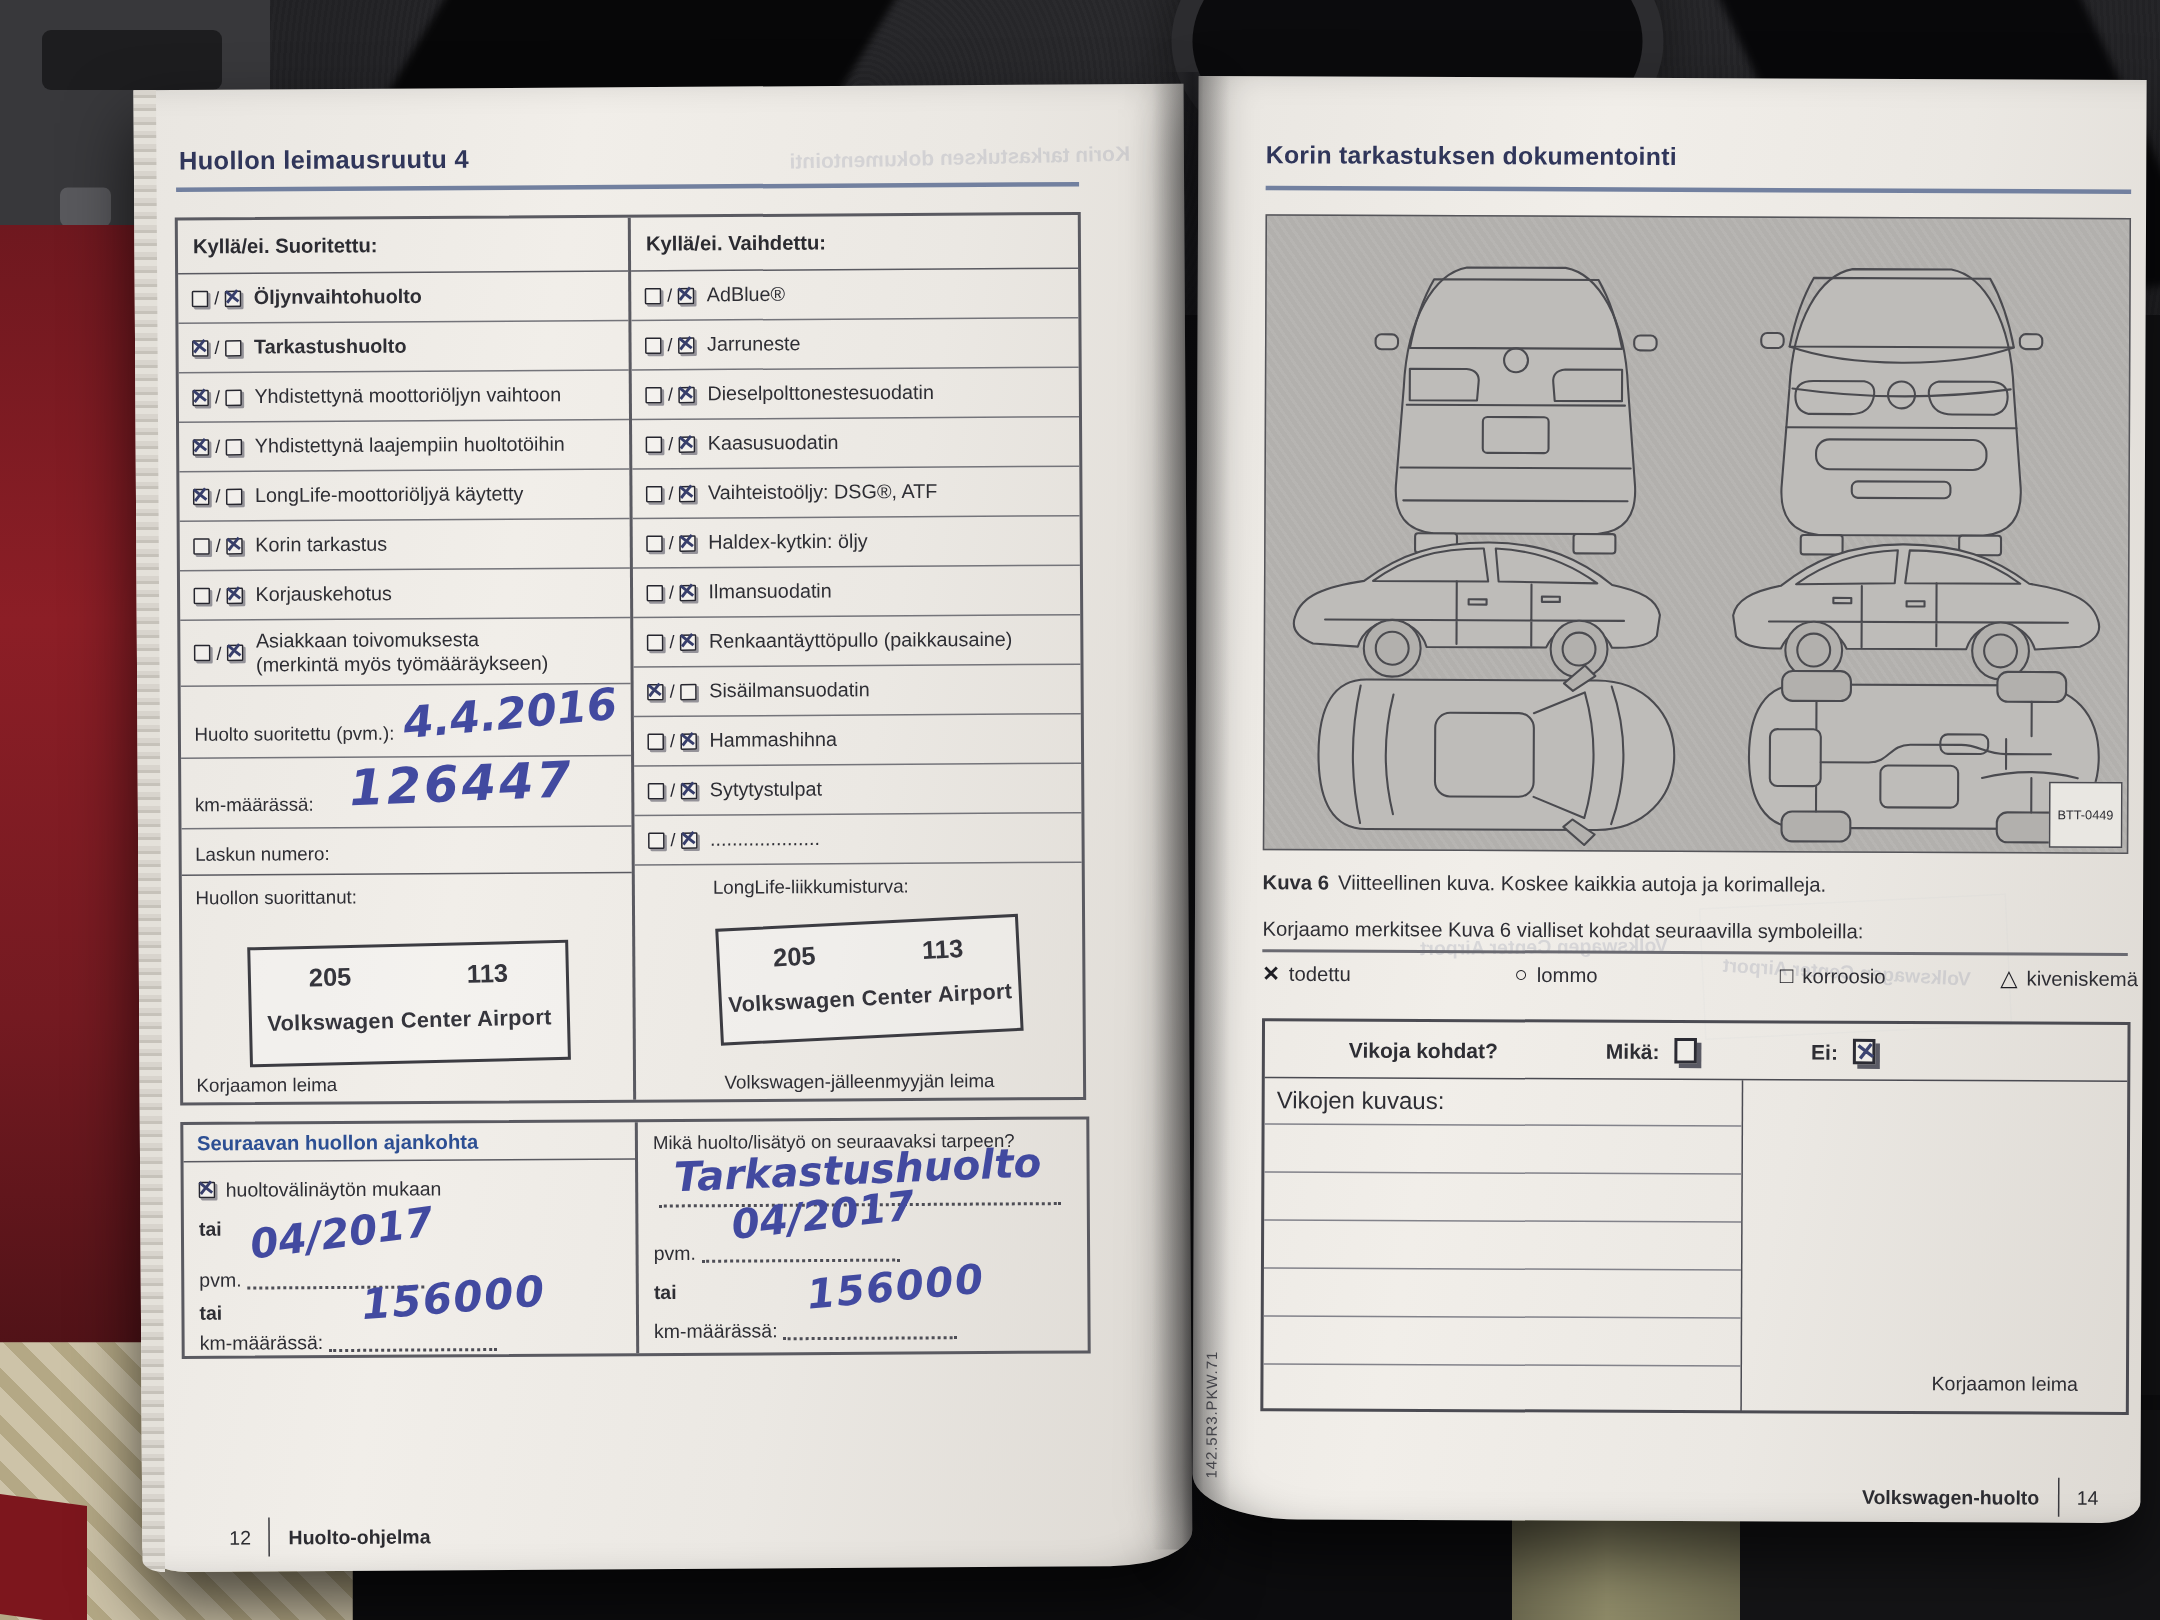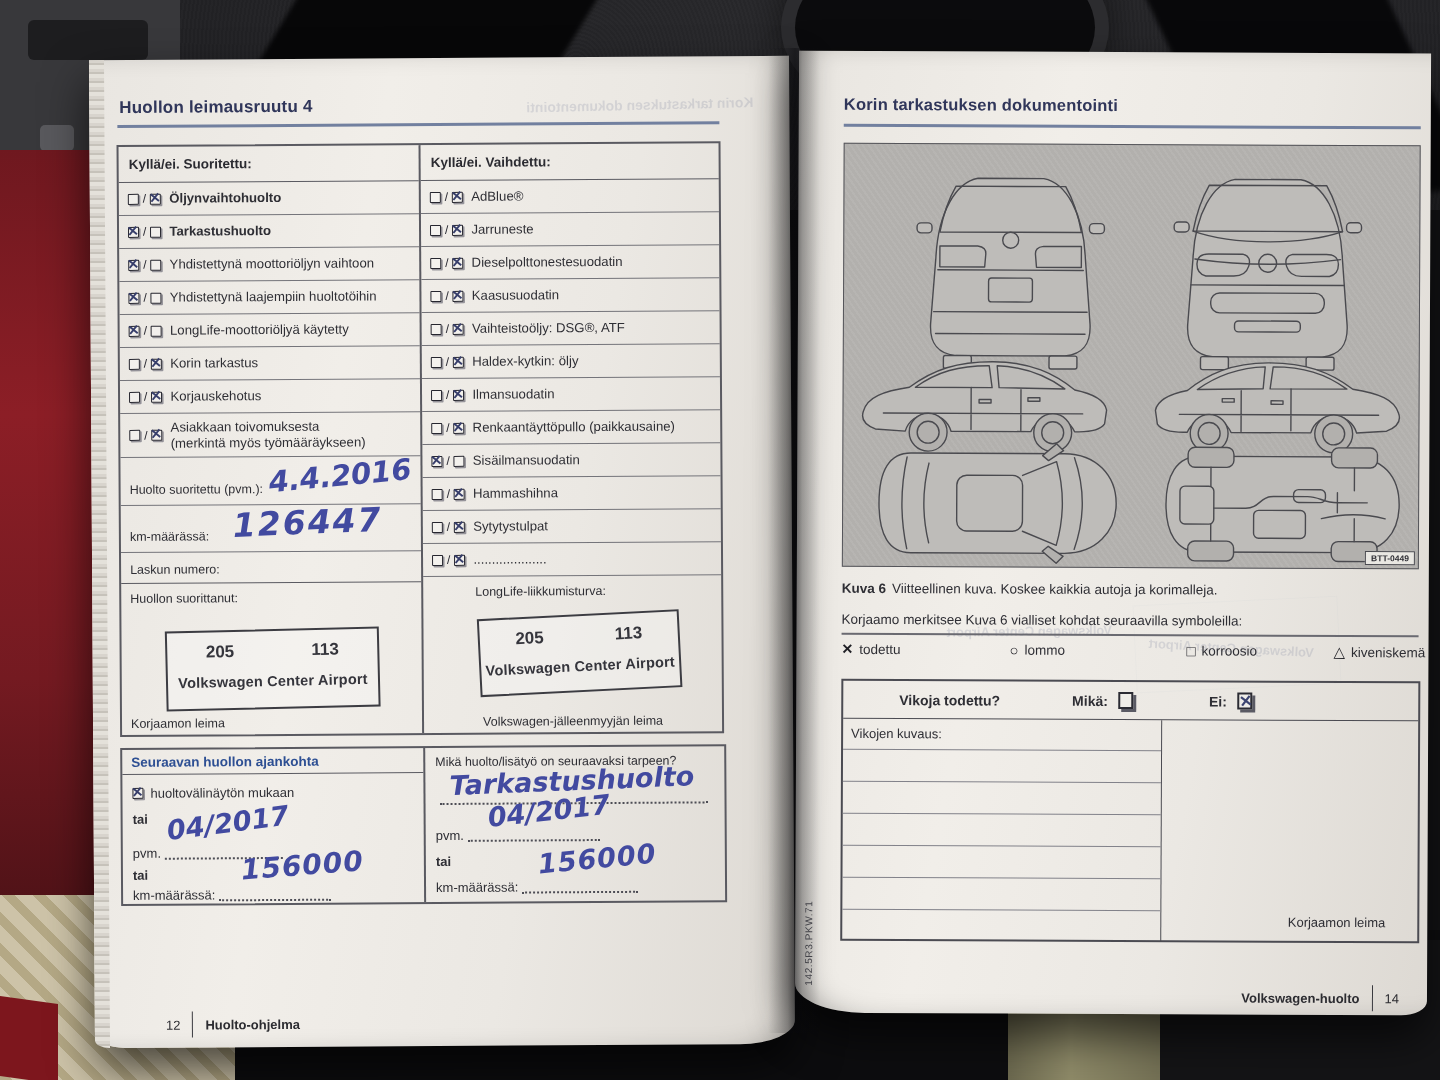--- a/index.html
+++ b/index.html
@@ -106,21 +106,21 @@
   .footer .bar{width:0;border-left:1.5px solid #3a3a3f;height:26px;margin:0 12px;}
   .footer .fnum{font-weight:normal;}
   .footer .flab{font-weight:bold;}
 
   
   .figure{position:absolute;left:45px;top:92px;width:577px;height:424px;border:1.5px solid #55555a;
     background:#b2b0ad;
     background-image:repeating-linear-gradient(55deg,rgba(255,255,255,.06) 0 2px,transparent 2px 5px);}
   .figure svg{position:absolute;inset:0;}
   .btt{position:absolute;right:3px;bottom:3px;background:#e9e7e2;border:1px solid #4a4a50;
-    font-size:8.5px;padding:1px 5px;color:#2e2e34;font-weight:bold;}
+    font-size:8.5px;padding:16px 5px;color:#2e2e34;}
   .caption{position:absolute;left:45px;top:530px;font-size:13.5px;}
   .caption b{margin-right:6px;margin-top:16px;}
   .sym-intro{position:absolute;left:45px;top:561px;font-size:13.5px;}
   .sym-rule{position:absolute;left:45px;top:582px;width:577px;height:1.5px;background:#6a6a71;}
   .symbols{position:absolute;left:45px;top:590px;width:577px;height:24px;}
   .sym{position:absolute;display:flex;align-items:center;font-size:13.5px;}
   .sym .glyph{margin-right:6px;font-size:14px;color:#1e1e24;font-weight:bold;}
   .sym .glyph.thin{font-weight:normal;font-size:15px;}
 
   
@@ -128,21 +128,21 @@
   .def-row1{position:relative;height:38px;border-bottom:1.5px solid #4b4b52;display:flex;align-items:center;font-size:14px;}
   .def-q{font-weight:bold;margin-left:56px;}
   .def-yes,.def-no{font-weight:bold;margin-left:72px;display:flex;align-items:center;}
   .def-no{margin-left:76px;}
   .box3d{position:relative;width:15px;height:17px;border:2px solid #2b2b33;background:#efede8;
     box-shadow:3px 3px 0 #5a5a64;margin-left:10px;}
   .box3d.checked::after{content:"✕";position:absolute;left:0px;top:-3px;font-size:16px;font-weight:bold;
     color:#3c4470;transform:rotate(-8deg);}
   .def-body{position:relative;height:221px;}
   .def-vdiv{position:absolute;left:318px;top:0;bottom:0;border-left:1.5px solid #4b4b52;}
-  .def-desc{position:absolute;left:8px;top:7px;font-size:13px;text-align:right;}
+  .def-desc{position:absolute;left:8px;top:7px;font-size:16px;text-align:right;}
   .def-line{position:absolute;left:0;width:318px;border-bottom:1px solid #82828a;}
   .def-stamp{position:absolute;right:32px;bottom:12px;font-size:13px;}
   .side-code{position:absolute;left:8px;top:935px;transform:rotate(-90deg);transform-origin:0 0;
     font-size:10px;color:#4c4c52;letter-spacing:.6px;white-space:nowrap;}
   .ghost-box{position:absolute;left:338px;top:548px;width:205px;height:88px;border:1.5px solid rgba(70,85,130,.14);transform:rotate(-3deg);}
   .ghost-t1{position:absolute;left:150px;top:572px;font-size:13px;}
   .ghost-t2{position:absolute;left:352px;top:588px;font-size:13px;transform:scaleX(-1) rotate(-3deg);}
 </style>
 </head>
 <body>
@@ -411,21 +411,21 @@
         <span class="hand hw" style="left:62px;top:48px;font-size:27px;transform:rotate(-6deg);">04/2017</span>
         <span class="tai" style="left:10px;top:106px;">tai</span>
         <div class="nb-line" style="left:10px;top:132px;">
           <span>km-määrässä:</span>
           <span class="dotline" style="width:116px;"></span>
         </div>
         <span class="hand hw" style="left:112px;top:96px;font-size:27px;transform:rotate(-5deg);letter-spacing:1px;">156000</span>
       </div>
     </div>
 
-    <div class="footer" style="left:71px;top:952px;">
+    <div class="footer" style="left:58px;top:952px;">
       <span class="fnum">12</span>
       <span class="bar"></span>
       <span class="flab">Huolto-ohjelma</span>
     </div>
   </div>
 
   <div class="page page-right">
     <div class="pg-title" style="left:45px;top:44px;font-size:16.5px;">Korin tarkastuksen dokumentointi</div>
     <div class="title-rule" style="left:45px;top:73px;width:577px;"></div>
 
@@ -527,21 +527,21 @@
         <span>korroosio</span>
       </div>
       <div class="sym" style="left:492px;">
         <span class="glyph thin">△</span>
         <span>kiveniskemä</span>
       </div>
     </div>
 
     <div class="defects">
       <div class="def-row1">
-        <span class="def-q">Vikoja todettu?</span>
+        <span class="def-q">Vikoja kohdat?</span>
         <span class="def-yes">
           <span>Mikä:</span>
           <span class="box3d"></span>
         </span>
         <span class="def-no">
           <span>Ei:</span>
           <span class="box3d checked"></span>
         </span>
       </div>
       <div class="def-body">

